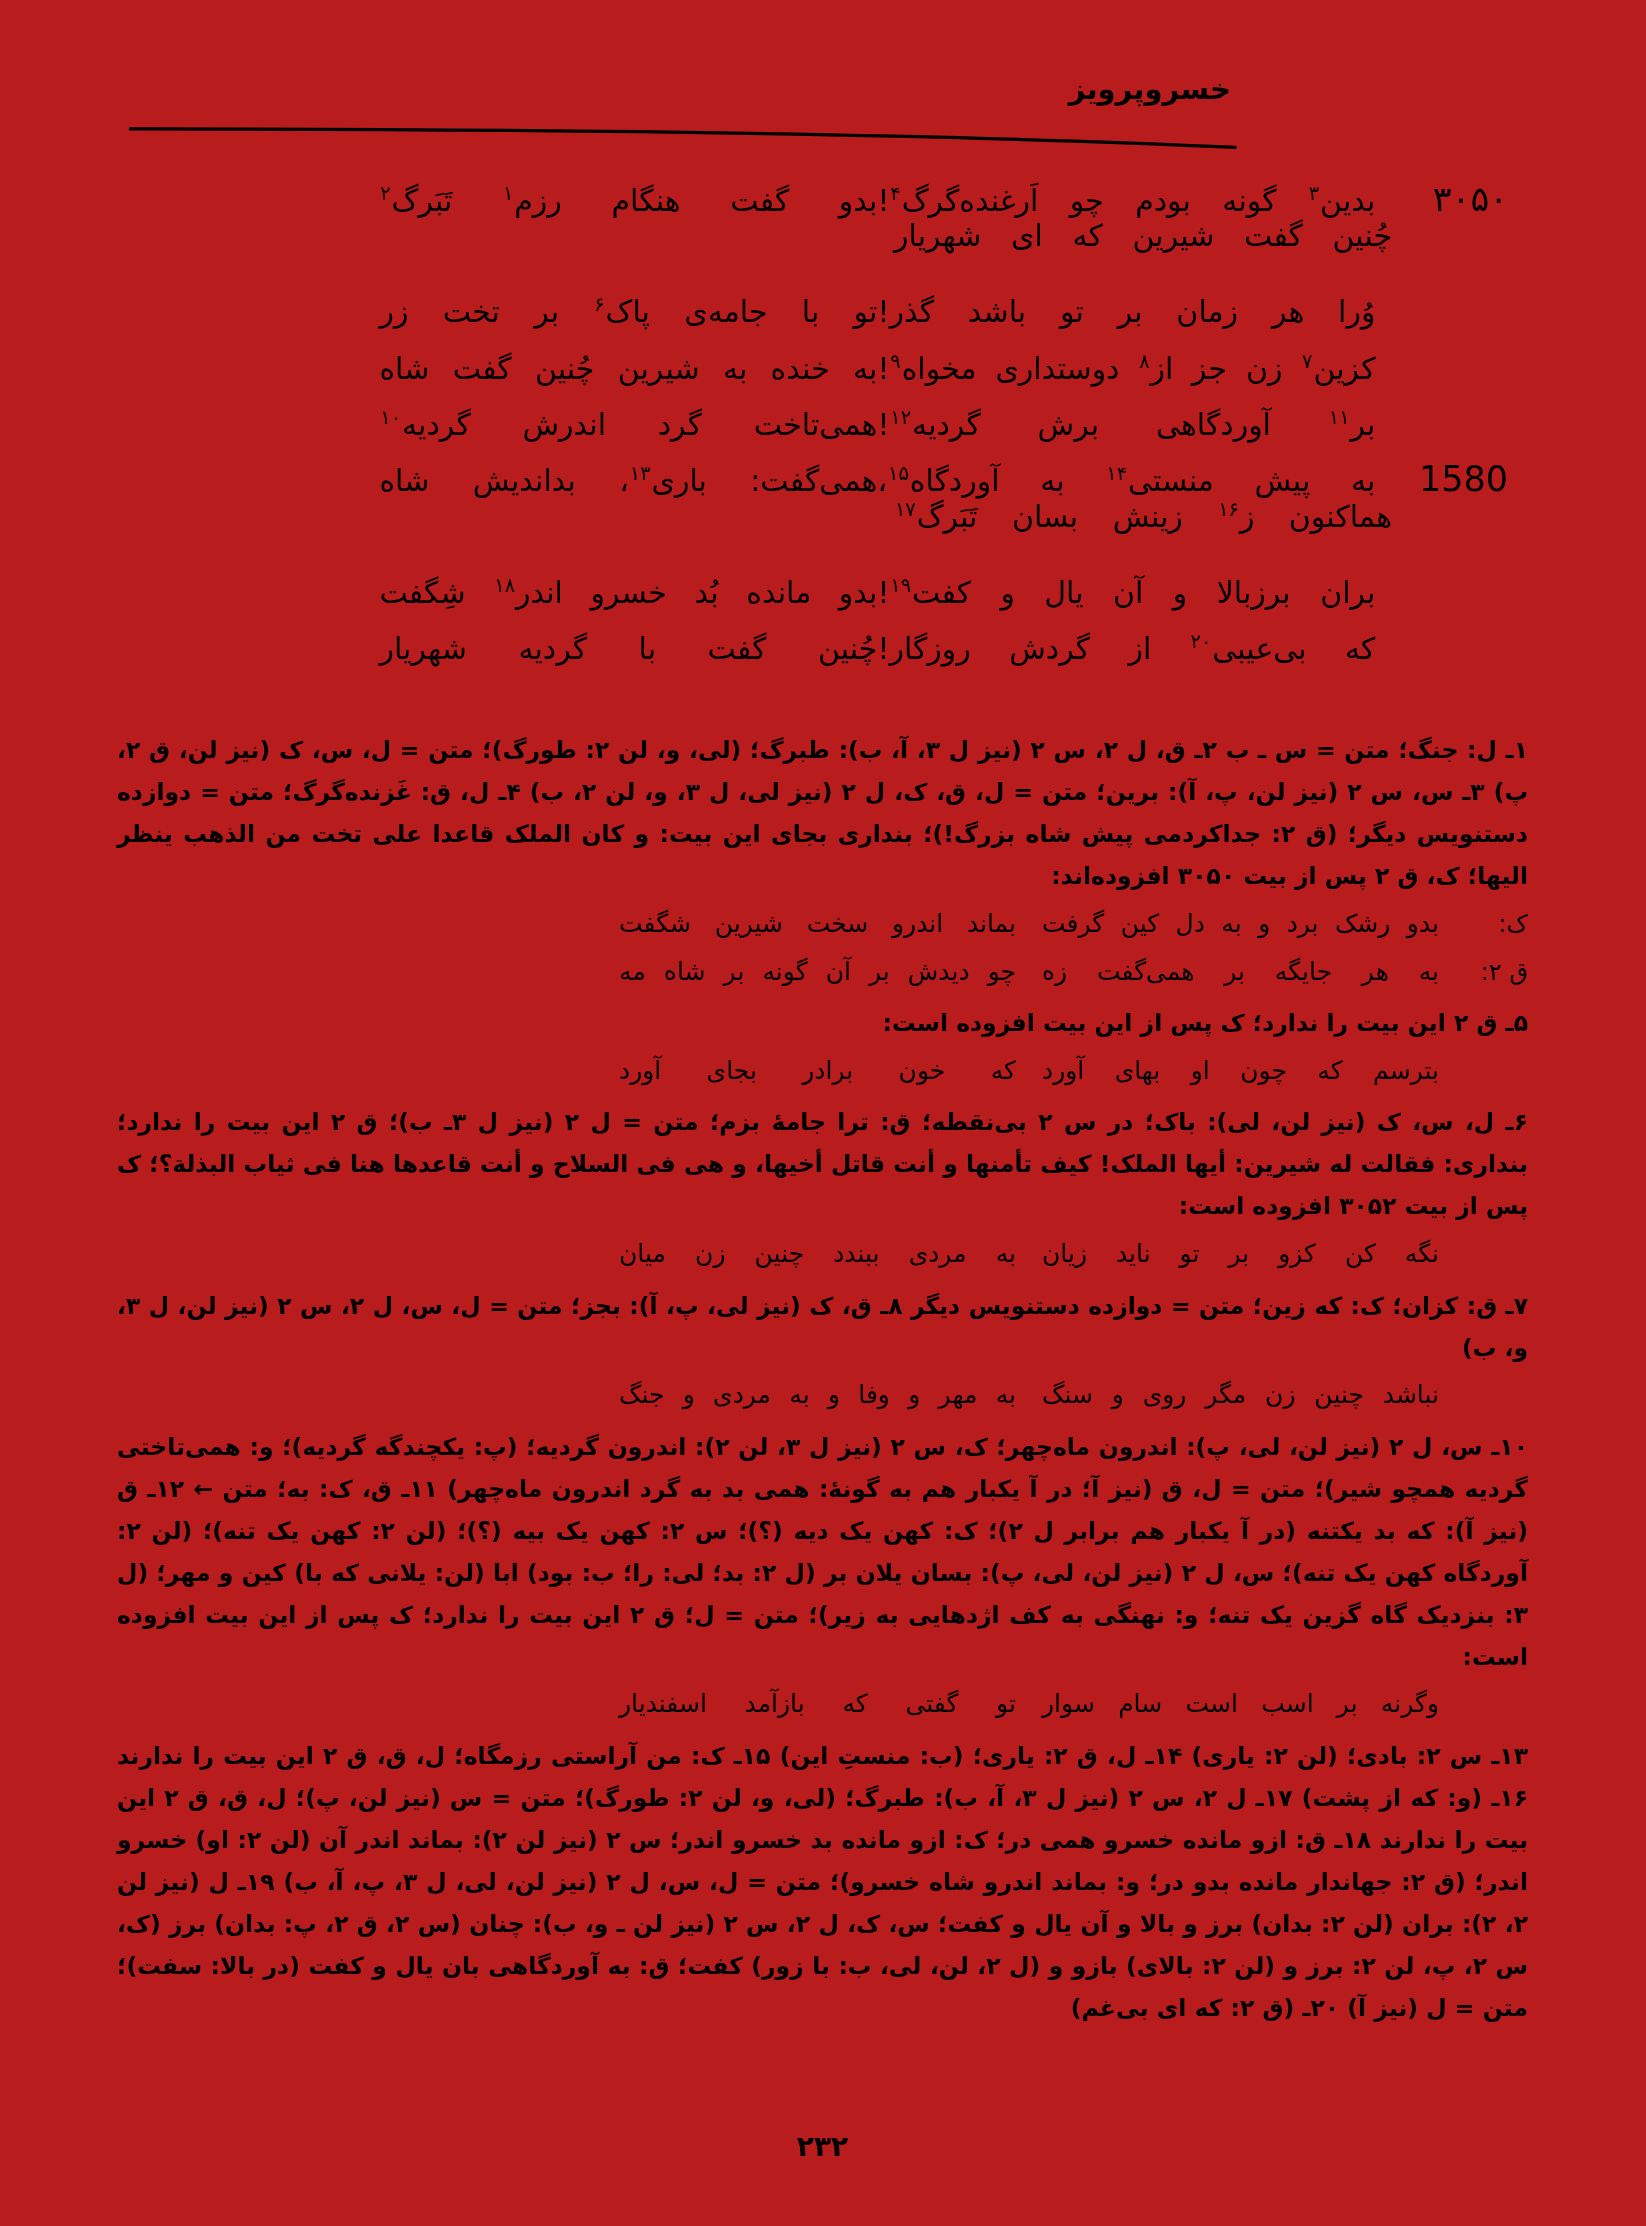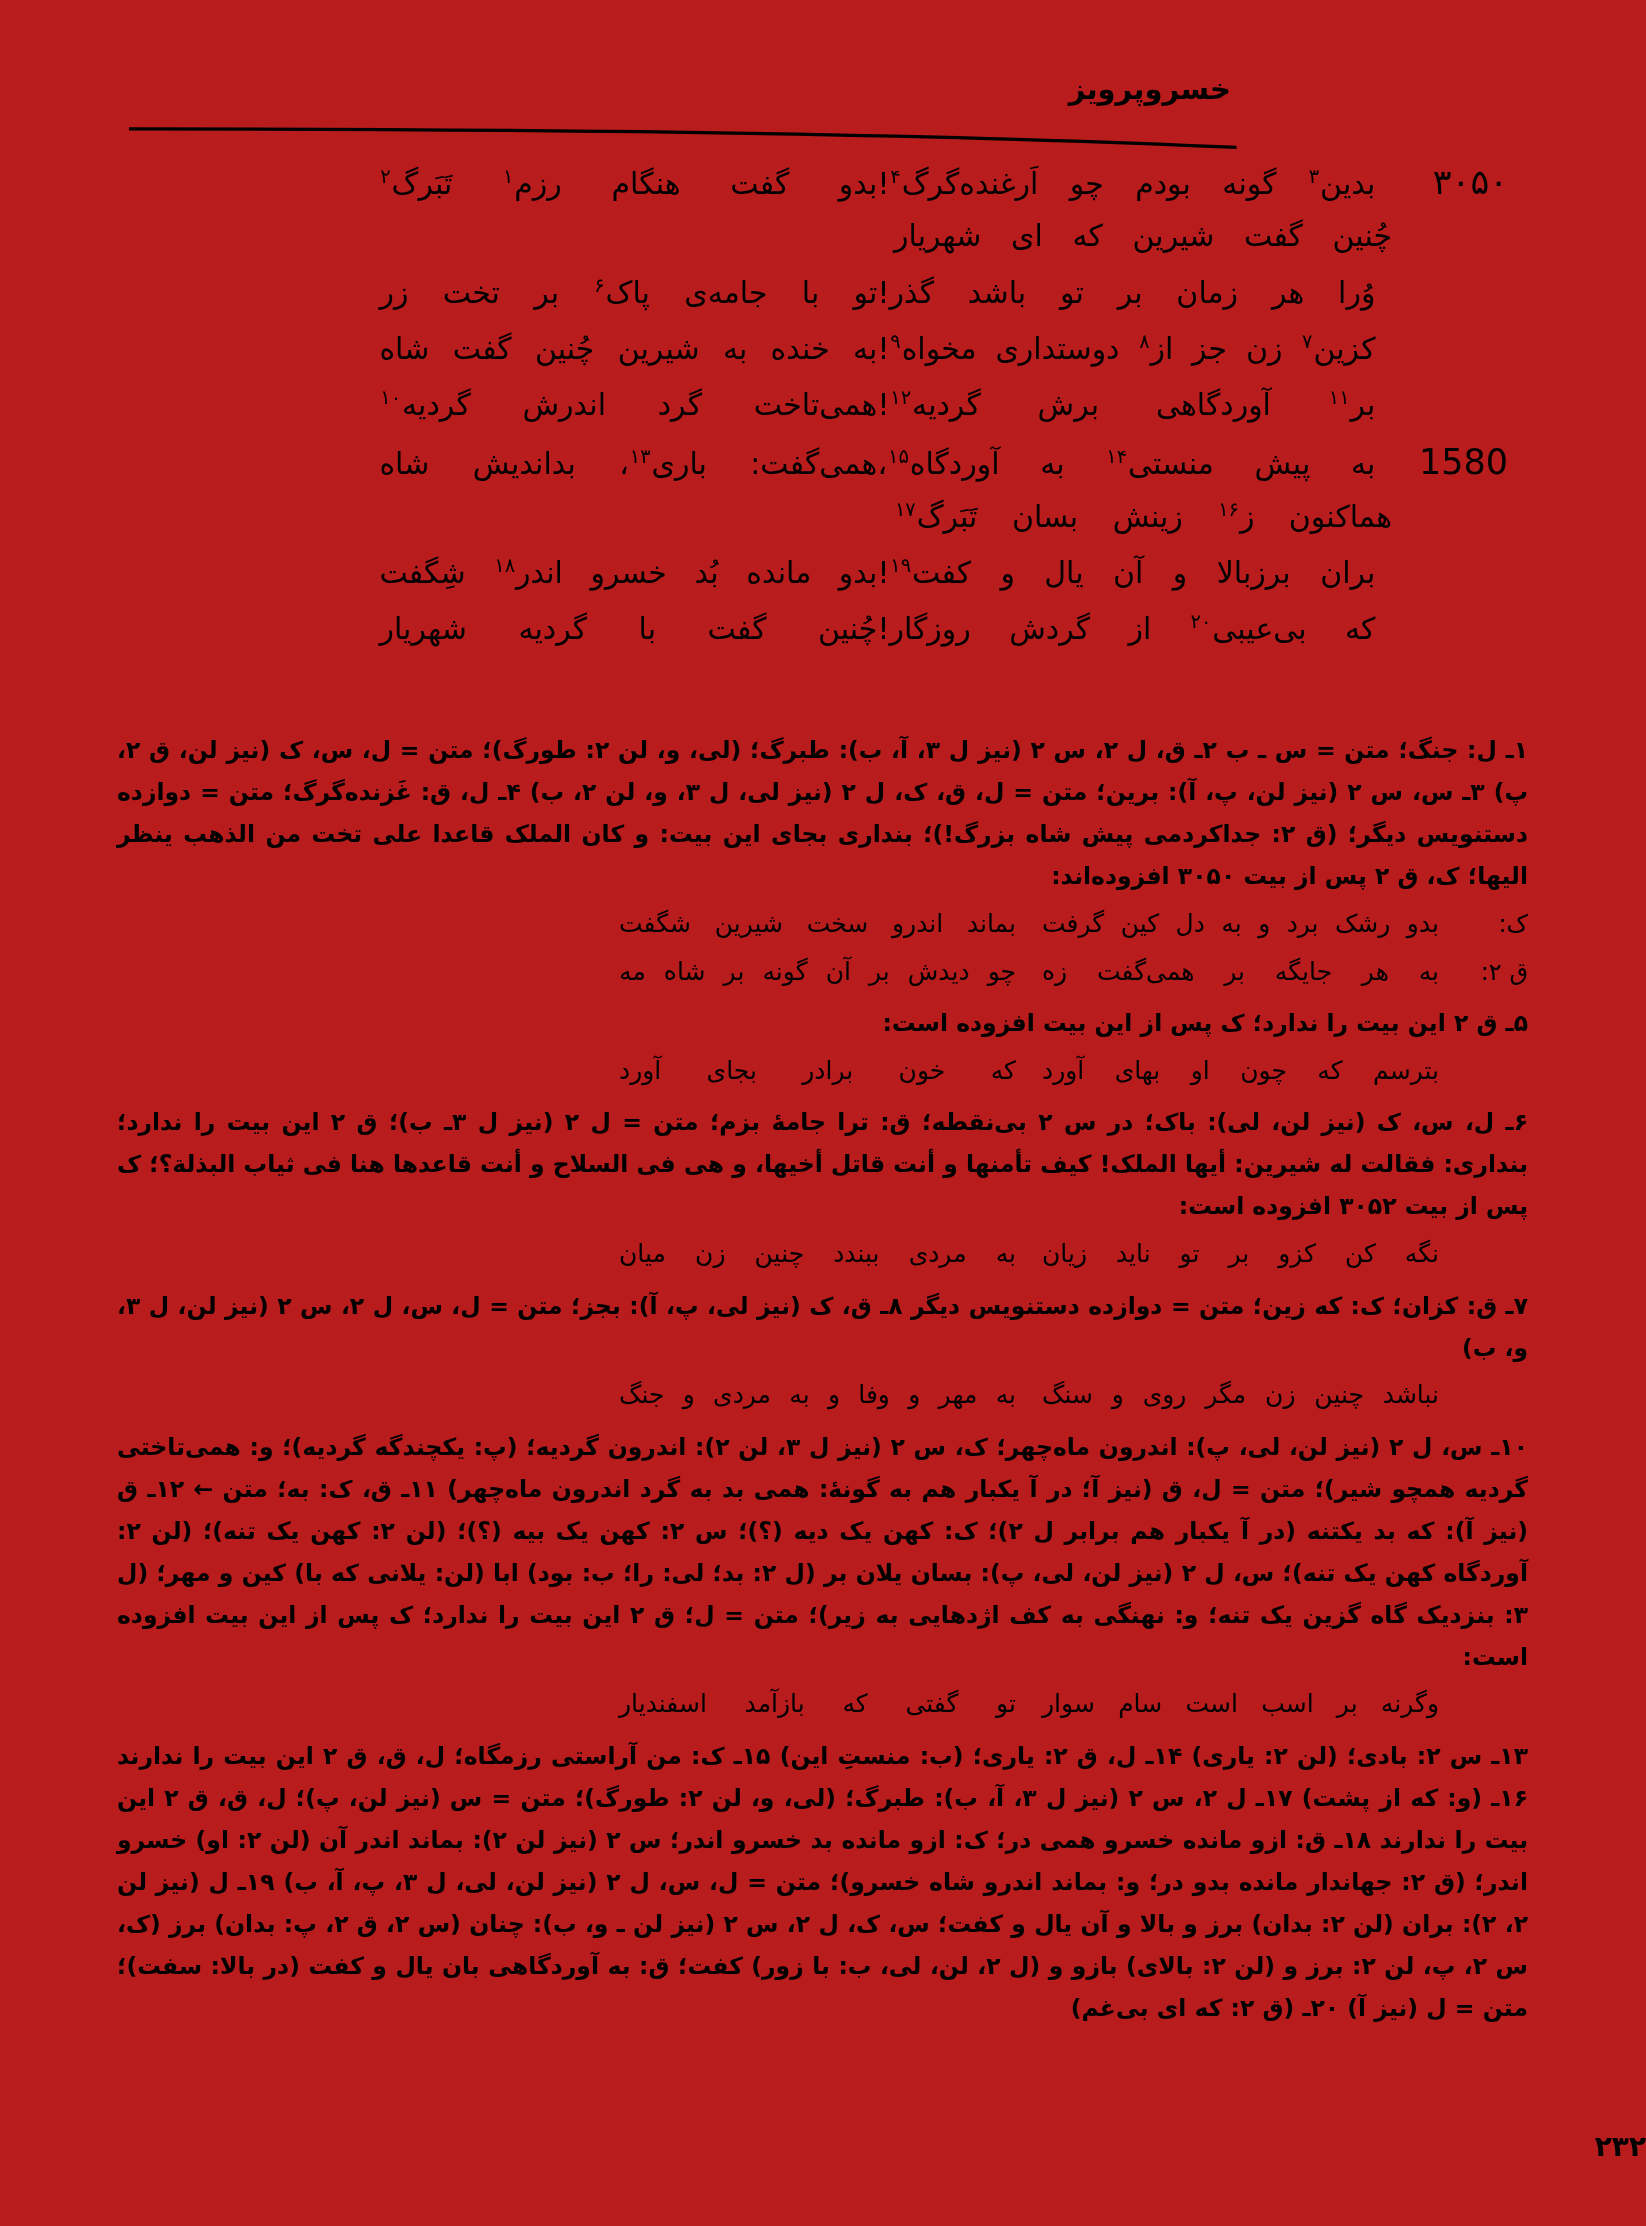--- a/index.html
+++ b/index.html
@@ -75,21 +75,21 @@
     box-sizing: border-box;
   }
   .hemistich {
     flex: 0 0 498px;
     width: 498px;
     text-align: justify;
     text-align-last: justify;
     overflow: visible;
   }
   .hemistich.right { padding-left: 16.6px; }
-  .hemistich.left  { padding-right: 16.6px; }
+  .hemistich.left  { padding-right: 16.6px; margin-top: 20px; }
   .sup {
     font-size: 19.4px;
     vertical-align: super;
     padding: 0 0.9px;
   }
 
   
   .apparatus {
     position: absolute;
     top: 729px;
@@ -136,20 +136,21 @@
   .inset-hemi.pad-r { padding-left: 13px; }
   .inset-hemi.pad-l { padding-right: 13px; }
   .inset-row.nosiglum .inset-siglum { visibility: hidden; }
 
   
   .folio {
     position: absolute;
     bottom: 63px;
     left: 0;
     right: 0;
+    text-align: center;
     font-size: 28px;
     font-weight: bold;
     letter-spacing: 1.8px;
   }
 </style>
 </head>
 <body>
 
 <div id="page">
 

